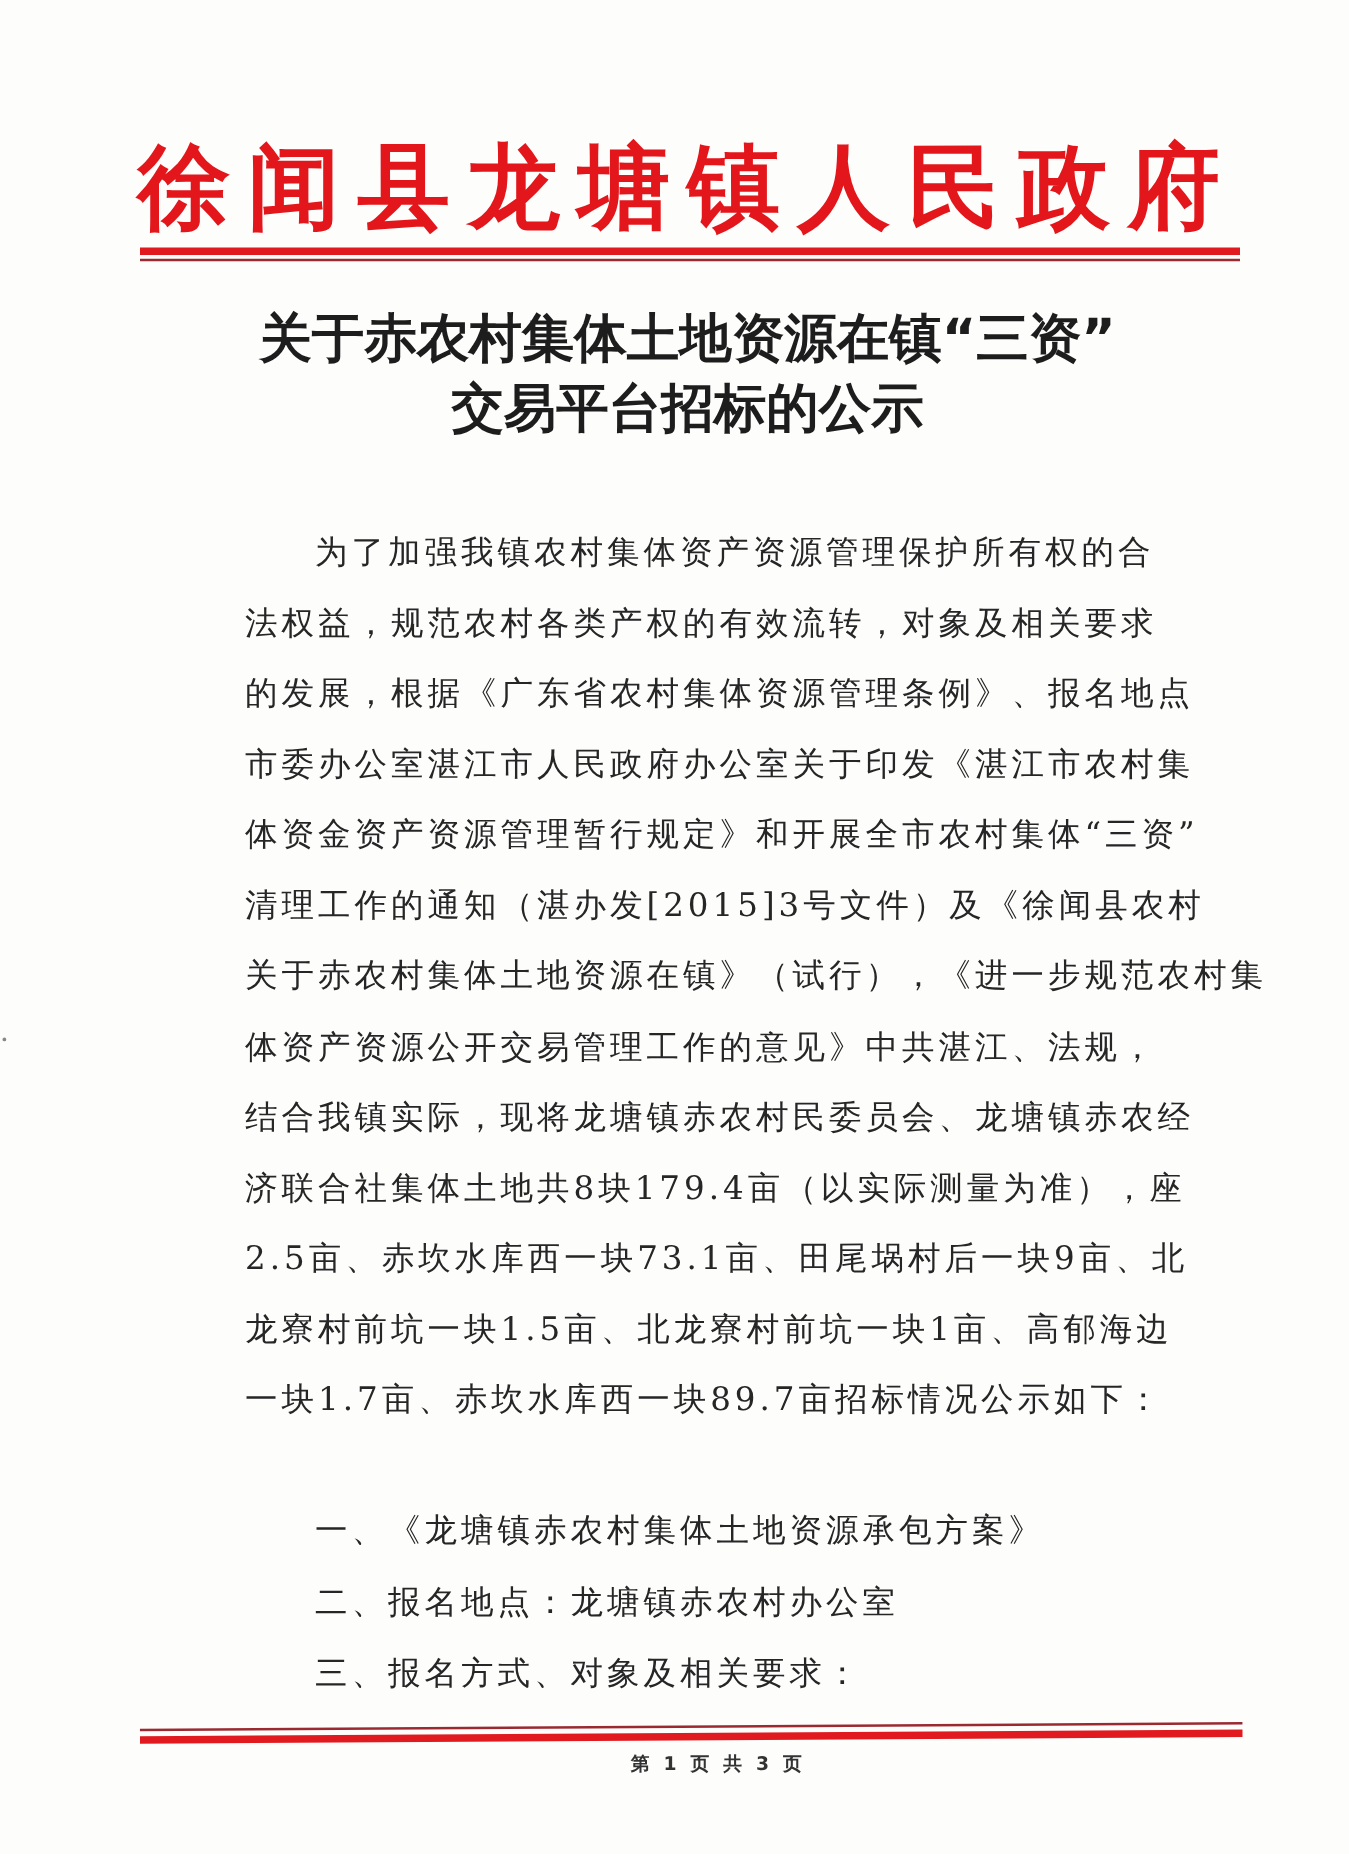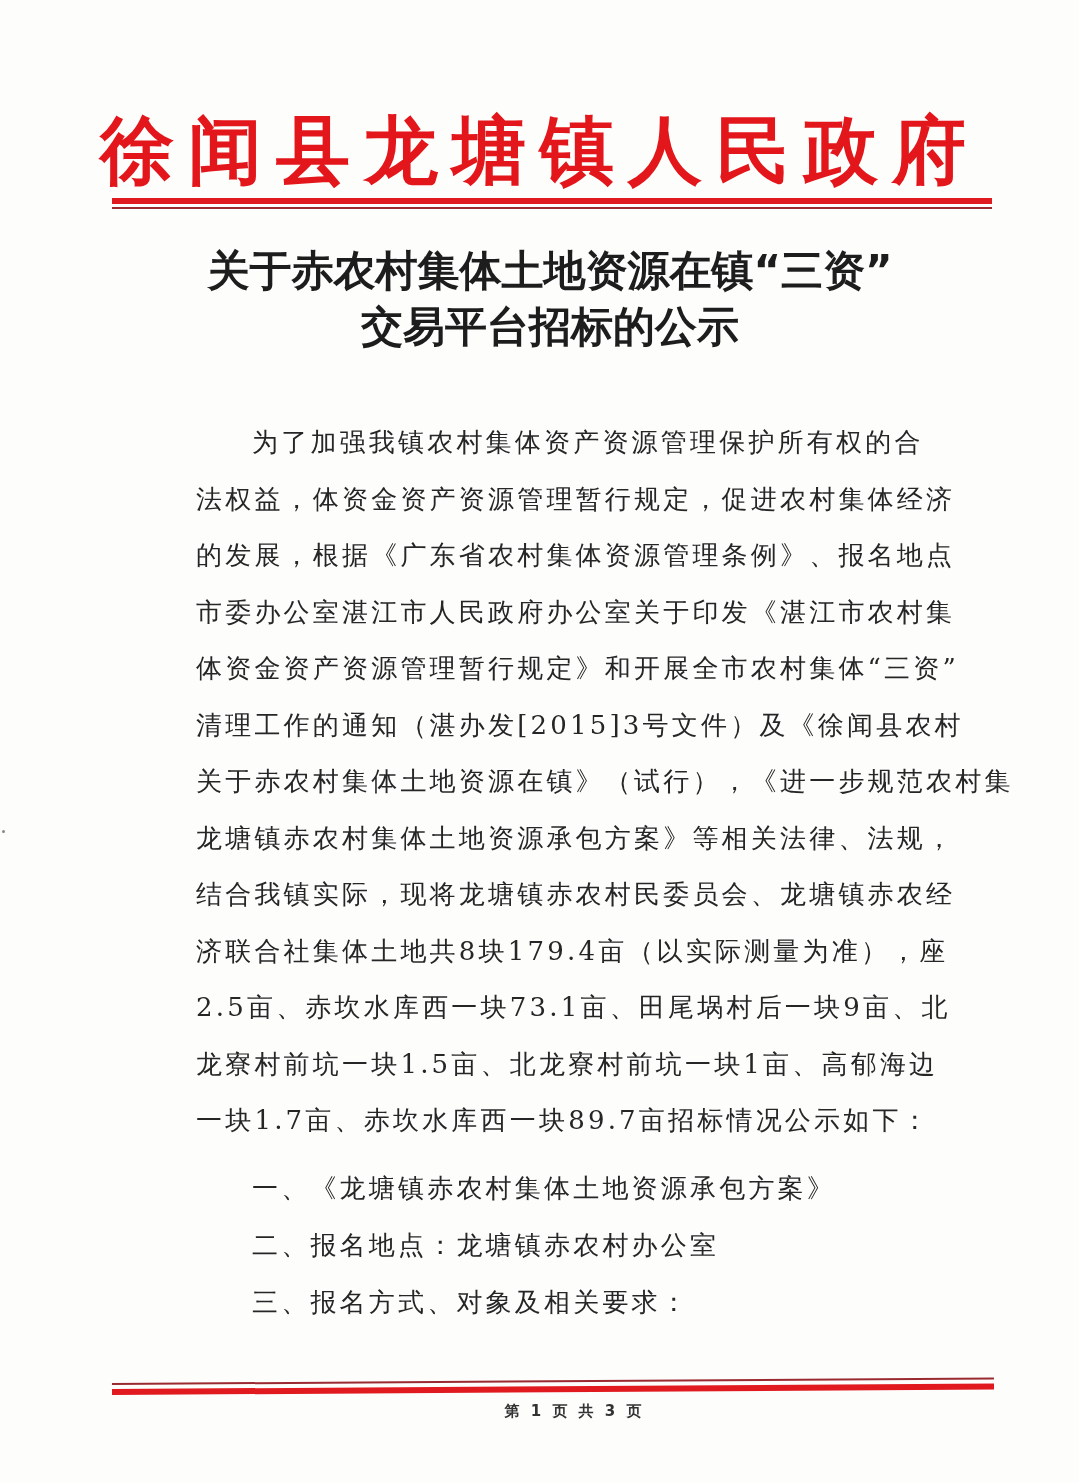--- a/index.html
+++ b/index.html
@@ -16,21 +16,21 @@
       color: #222222;
     }
     .page {
       position: absolute;
       left: 0; top: 0;
       width: 1079px; height: 1483px;
       background: #fdfdfc;
     }
     .masthead {
       position: absolute;
-      left: 100px;
+      left: 110px;
       top: 105px;
       width: 880px;
       text-align: center;
       font-family: "DejaVu Serif", "Liberation Serif", serif;
       font-weight: bold;
       font-size: 74px;
       letter-spacing: 14px;
       color: #e3161b;
       line-height: 90px;
       white-space: nowrap;
@@ -76,21 +76,21 @@
     }
     .body-text .line {
       display: block;
       white-space: nowrap;
       height: 56.5px;
     }
     .body-text .indent { padding-left: 56px; }
     .list {
       position: absolute;
       left: 252px;
-      top: 1160px;
+      top: 1197px;
       width: 700px;
       font-family: "DejaVu Serif", "Liberation Serif", serif;
       font-size: 26px;
       line-height: 57px;
       letter-spacing: 3.2px;
       color: #262626;
     }
     .list .item { display: block; white-space: nowrap; height: 57px; }
     .rule-bottom {
       position: absolute;
@@ -141,27 +141,27 @@
     <div class="thin"></div>
   </div>
 
   <div class="doc-title">
     <div>关于赤农村集体土地资源在镇“三资”</div>
     <div>交易平台招标的公示</div>
   </div>
 
   <div class="body-text">
     <span class="line indent">为了加强我镇农村集体资产资源管理保护所有权的合</span>
-    <span class="line">法权益，体资金资产资源管理暂行规定，促进农村集体经济</span>
+    <span class="line">法权益，规范农村各类产权的有效流转，对象及相关要求</span>
     <span class="line">的发展，根据《广东省农村集体资源管理条例》、报名地点</span>
     <span class="line">市委办公室湛江市人民政府办公室关于印发《湛江市农村集</span>
     <span class="line">体资金资产资源管理暂行规定》和开展全市农村集体“三资”</span>
     <span class="line">清理工作的通知（湛办发[2015]3号文件）及《徐闻县农村</span>
     <span class="line">关于赤农村集体土地资源在镇》（试行），《进一步规范农村集</span>
-    <span class="line">龙塘镇赤农村集体土地资源承包方案》等相关法律、法规，</span>
+    <span class="line">体资产资源公开交易管理工作的意见》中共湛江、法规，</span>
     <span class="line">结合我镇实际，现将龙塘镇赤农村民委员会、龙塘镇赤农经</span>
     <span class="line">济联合社集体土地共8块179.4亩（以实际测量为准），座</span>
     <span class="line">2.5亩、赤坎水库西一块73.1亩、田尾埚村后一块9亩、北</span>
     <span class="line">龙寮村前坑一块1.5亩、北龙寮村前坑一块1亩、高郁海边</span>
     <span class="line">一块1.7亩、赤坎水库西一块89.7亩招标情况公示如下：</span>
   </div>
 
   <div class="list">
     <span class="item">一、《龙塘镇赤农村集体土地资源承包方案》</span>
     <span class="item">二、报名地点：龙塘镇赤农村办公室</span>

